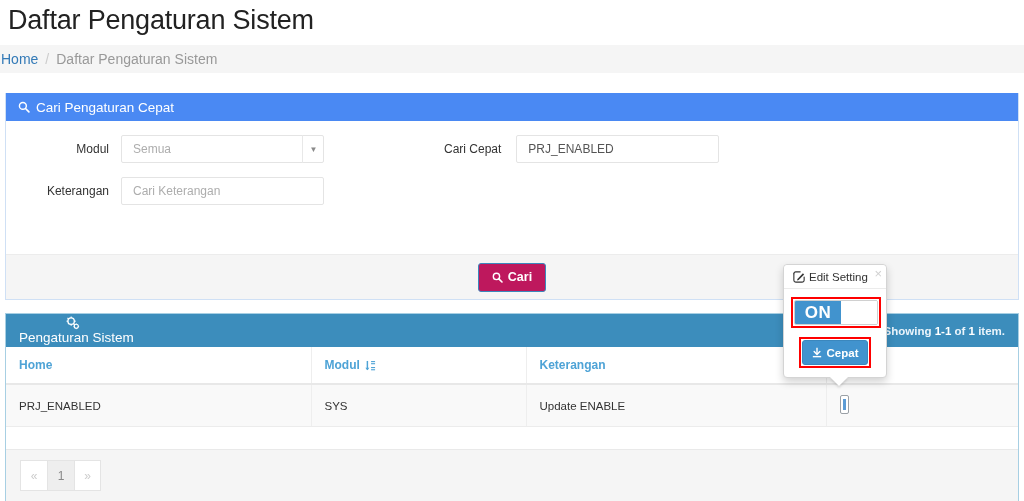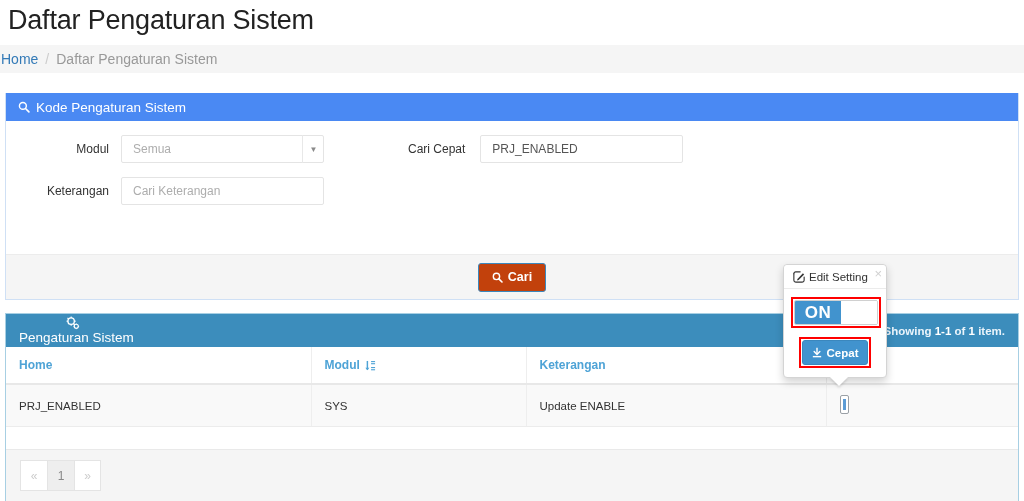--- a/index.html
+++ b/index.html
@@ -111,21 +111,21 @@
     display: inline-flex;
     align-items: center;
     justify-content: center;
     border-radius: 3px;
     font-size: 12.5px;
     cursor: pointer;
     border: 1px solid transparent;
     font-family: "Liberation Sans", sans-serif;
   }
   .btn-primary {
-    background: #c2410c;
+    background: #be185d;
     border-color: #3b87bd;
     color: #ffffff;
     height: 29px;
     padding: 0 13px;
     font-weight: bold;
   }
   .btn-primary .ico { margin-right: 5px; display: inline-flex; }
 
   
   .panel-grid {
@@ -312,33 +312,33 @@
   </div>
 
   <div class="panel-search">
     <div class="panel-search-head">
       <span class="ico">
         <svg width="12" height="12" viewBox="0 0 16 16">
             <circle cx="6.5" cy="6.5" r="4.6" fill="none" stroke="#ffffff" stroke-width="1.9"></circle>
             <line x1="10" y1="10" x2="14.5" y2="14.5" stroke="#ffffff" stroke-width="2.2" stroke-linecap="round"></line>
           </svg>
       </span>
-      <span>Kode Pengaturan Sistem</span>
+      <span>Cari Pengaturan Cepat</span>
     </div>
 
     <div class="panel-search-body">
       <div class="form-row">
         <div class="form-col">
           <label class="form-label">Modul</label>
           <div class="select-wrap">
             <div class="ctrl placeholder">Semua</div>
             <span class="select-arrow">▼</span>
           </div>
         </div>
-        <div class="form-col" style="margin-left:84px">
+        <div class="form-col" style="margin-left:120px">
           <label class="form-label label-quick">Cari Cepat</label>
           <div class="ctrl input-quick">PRJ_ENABLED</div>
         </div>
       </div>
 
       <div class="form-row">
         <div class="form-col">
           <label class="form-label">Keterangan</label>
           <div class="ctrl input-wide placeholder">Cari Keterangan</div>
         </div>

